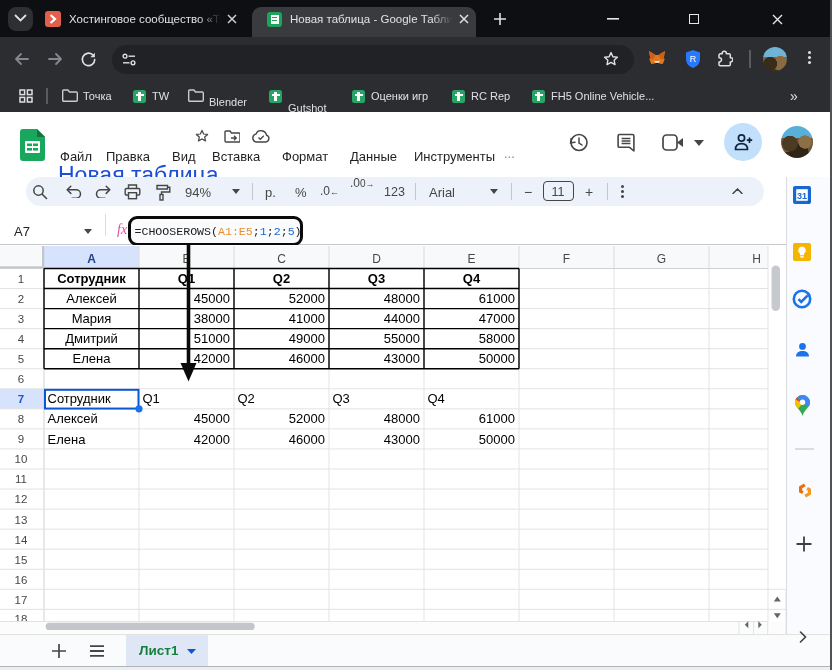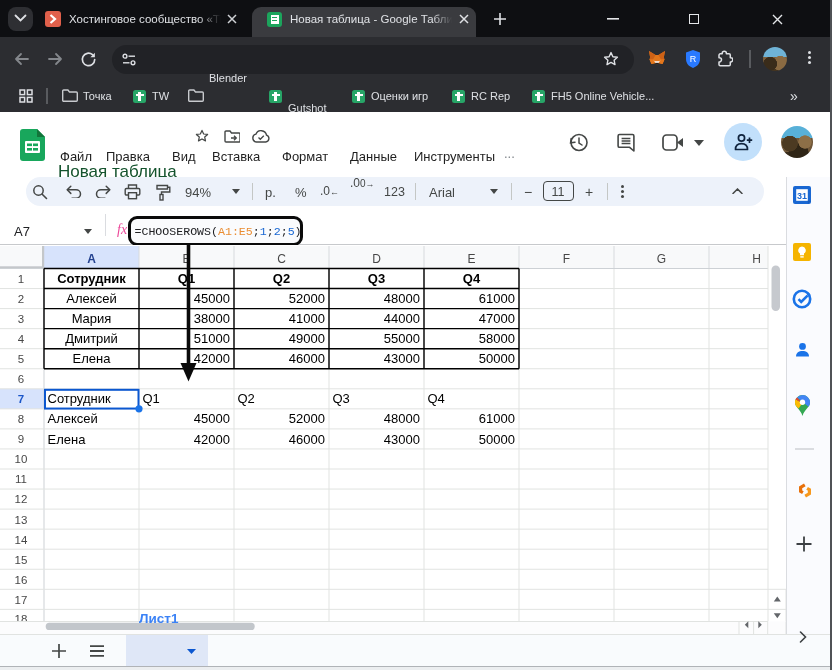--- a/index.html
+++ b/index.html
@@ -15,21 +15,21 @@
   .tabtxt{font-size:11.5px;color:#dfe1e5;white-space:nowrap;overflow:hidden;}
   .pill{left:112px;top:45px;width:522px;height:29px;border-radius:15px;background:#212226;}
   .urlw{color:#e6e7ea;font-size:12.5px;}
   .urlg{color:#94979c;font-size:12.5px;}
   .bmtxt{font-size:11px;color:#dee0e4;}
   .gsq{width:13px;height:13px;background:#27a567;border-radius:2.5px;position:absolute;}
   .gsq:before{content:"";position:absolute;left:2.5px;top:4px;width:8px;height:2.2px;background:#fff;}
   .gsq i{position:absolute;left:5.4px;top:2px;width:2.2px;height:9px;background:#fff;}
   
   #sheader{left:0;top:112px;width:832px;height:65px;background:#fff;}
-  .title{font-size:17px;color:#14532d;margin-top:36px;}
+  .title{font-size:23px;color:#1d4ed8;margin-top:36px;}
   .menu{font-size:13px;color:#1f1f1f;}
   
   #stoolbar{left:26px;top:177px;width:738px;height:29px;background:#edf2fa;border-radius:15px;}
   .tsep{width:1px;height:17px;background:#c4c7c5;position:absolute;top:6px;}
   .ttxt{font-size:12.5px;color:#444746;position:absolute;}
   
   #fbar{left:0;top:206px;width:832px;height:39px;background:#fff;border-bottom:1px solid #c7c9cc;box-sizing:border-box;}
   #annot{position:absolute;left:128px;top:216px;width:175px;height:30px;border:3.6px solid #0a0a0a;border-radius:9px;box-sizing:border-box;background:#fafbfd;}
   .fmono{font-family:"Liberation Mono",monospace;font-size:12px;}
   
@@ -133,21 +133,21 @@
       <path d="M1.7 1 h4.2 l1.6 2 h6.8 a1 1 0 0 1 1 1 v7.2 a1 1 0 0 1 -1 1 H1.7 a1 1 0 0 1 -1 -1 V2 a1 1 0 0 1 1 -1 Z" stroke="#c8cace" stroke-width="1.4" fill="none"></path>
     </svg>
     <div class="abs bmtxt" style="left:83px;top:90px">Точка</div>
   <div class="abs gsq" style="left:133px;top:90px">
       <i></i>
     </div>
     <div class="abs bmtxt" style="left:152px;top:90px">TW</div>
   <svg class="abs" style="left:188px;top:89px" width="16" height="13" viewBox="0 0 16 13">
       <path d="M1.7 1 h4.2 l1.6 2 h6.8 a1 1 0 0 1 1 1 v7.2 a1 1 0 0 1 -1 1 H1.7 a1 1 0 0 1 -1 -1 V2 a1 1 0 0 1 1 -1 Z" stroke="#c8cace" stroke-width="1.4" fill="none"></path>
     </svg>
-    <div class="abs bmtxt" style="left:209px;top:72px">Blender</div>
+    <div class="abs bmtxt" style="left:209px;top:96px">Blender</div>
   <div class="abs gsq" style="left:269px;top:90px">
       <i></i>
     </div>
     <div class="abs bmtxt" style="left:288px;top:102px">Gutshot</div>
   <div class="abs gsq" style="left:352px;top:90px">
       <i></i>
     </div>
     <div class="abs bmtxt" style="left:371px;top:90px">Оценки игр</div>
   <div class="abs gsq" style="left:452px;top:90px">
       <i></i>
@@ -458,21 +458,21 @@
     </svg>
   <div class="abs" id="btmbar"></div>
 
   <svg class="abs" style="left:51px;top:643px" width="16" height="16" viewBox="0 0 16 16">
       <path d="M8 1 V15 M1 8 H15" stroke="#444746" stroke-width="1.7"></path>
     </svg>
   <svg class="abs" style="left:89px;top:645px" width="16" height="12" viewBox="0 0 16 12">
       <path d="M1 1.2 H15 M1 6 H15 M1 10.8 H15" stroke="#444746" stroke-width="1.8"></path>
     </svg>
   <div class="abs" style="left:126px;top:635px;width:82px;height:31px;background:#dfe7f7"></div>
-  <div class="abs" style="left:139px;top:611px;font-size:13.5px;font-weight:bold;color:#3b82f6">Лист1</div>
+  <div class="abs" style="left:139px;top:643px;font-size:13.5px;font-weight:bold;color:#15803d">Лист1</div>
   <svg class="abs" style="left:187px;top:649px" width="9" height="5" viewBox="0 0 9 5">
       <path d="M0 0 L4.5 5 L9 0 Z" fill="#0b57d0"></path>
     </svg>
   <svg class="abs" style="left:799px;top:631px" width="8" height="12" viewBox="0 0 8 12">
       <path d="M1.5 1 L6.5 6 L1.5 11" stroke="#3c4043" stroke-width="1.6" fill="none" stroke-linecap="round"></path>
     </svg>
   <div class="abs" id="btmedge"></div>
   <div class="abs" id="rightedge"></div>
 </div>
 

